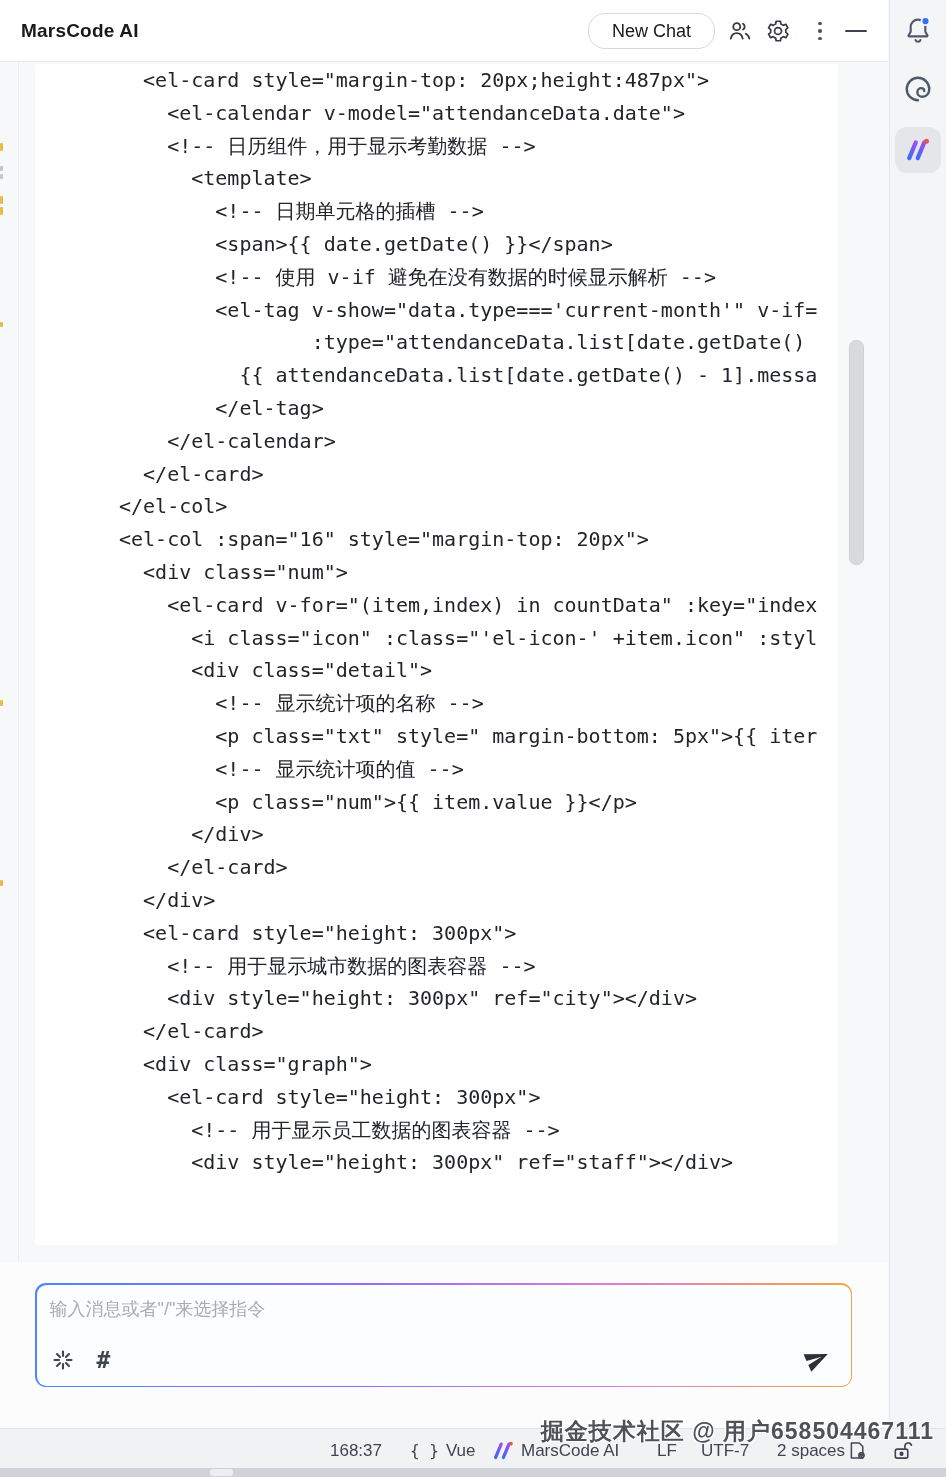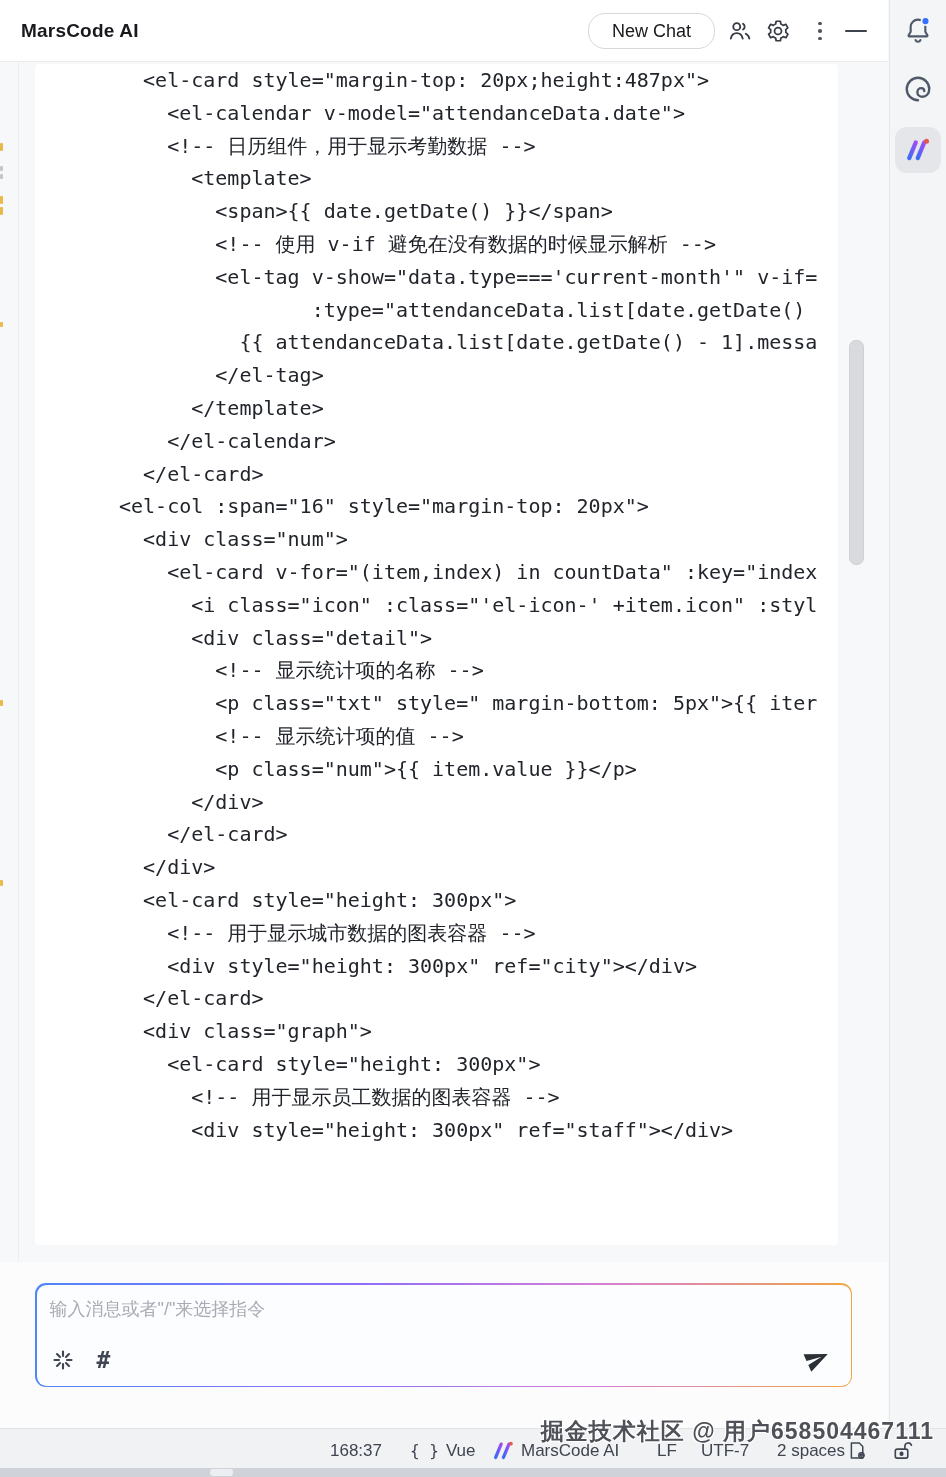--- a/index.html
+++ b/index.html
@@ -95,29 +95,30 @@
       <div class="tick" style="--y: 700px; --h: 6px; --c: #e9b949;"></div>
       <div class="tick" style="--y: 880px; --h: 6px; --c: #e9b949;"></div>
     </div>
 
   <div class="code-panel">
 
   <div class="code-line">  &lt;el-card style="margin-top: 20px;height:487px"&gt;</div>
       <div class="code-line">    &lt;el-calendar v-model="attendanceData.date"&gt;</div>
       <div class="code-line">    &lt;!-- 日历组件，用于显示考勤数据 --&gt;</div>
       <div class="code-line">      &lt;template&gt;</div>
+      <div class="code-line">        &lt;!-- 日期单元格的插槽 --&gt;</div>
       <div class="code-line">        &lt;span&gt;{{ date.getDate() }}&lt;/span&gt;</div>
       <div class="code-line">        &lt;!-- 使用 v-if 避免在没有数据的时候显示解析 --&gt;</div>
       <div class="code-line">        &lt;el-tag v-show="data.type==='current-month'" v-if=</div>
       <div class="code-line">                :type="attendanceData.list[date.getDate()</div>
       <div class="code-line">          {{ attendanceData.list[date.getDate() - 1].messa</div>
       <div class="code-line">        &lt;/el-tag&gt;</div>
-      <div class="code-line">      &lt;/template&gt;</div>
       <div class="code-line">    &lt;/el-calendar&gt;</div>
       <div class="code-line">  &lt;/el-card&gt;</div>
+      <div class="code-line">&lt;/el-col&gt;</div>
       <div class="code-line">&lt;el-col :span="16" style="margin-top: 20px"&gt;</div>
       <div class="code-line">  &lt;div class="num"&gt;</div>
       <div class="code-line">    &lt;el-card v-for="(item,index) in countData" :key="index</div>
       <div class="code-line">      &lt;i class="icon" :class="'el-icon-' +item.icon" :styl</div>
       <div class="code-line">      &lt;div class="detail"&gt;</div>
       <div class="code-line">        &lt;!-- 显示统计项的名称 --&gt;</div>
       <div class="code-line">        &lt;p class="txt" style=" margin-bottom: 5px"&gt;{{ iter</div>
       <div class="code-line">        &lt;!-- 显示统计项的值 --&gt;</div>
       <div class="code-line">        &lt;p class="num"&gt;{{ item.value }}&lt;/p&gt;</div>
       <div class="code-line">      &lt;/div&gt;</div>

